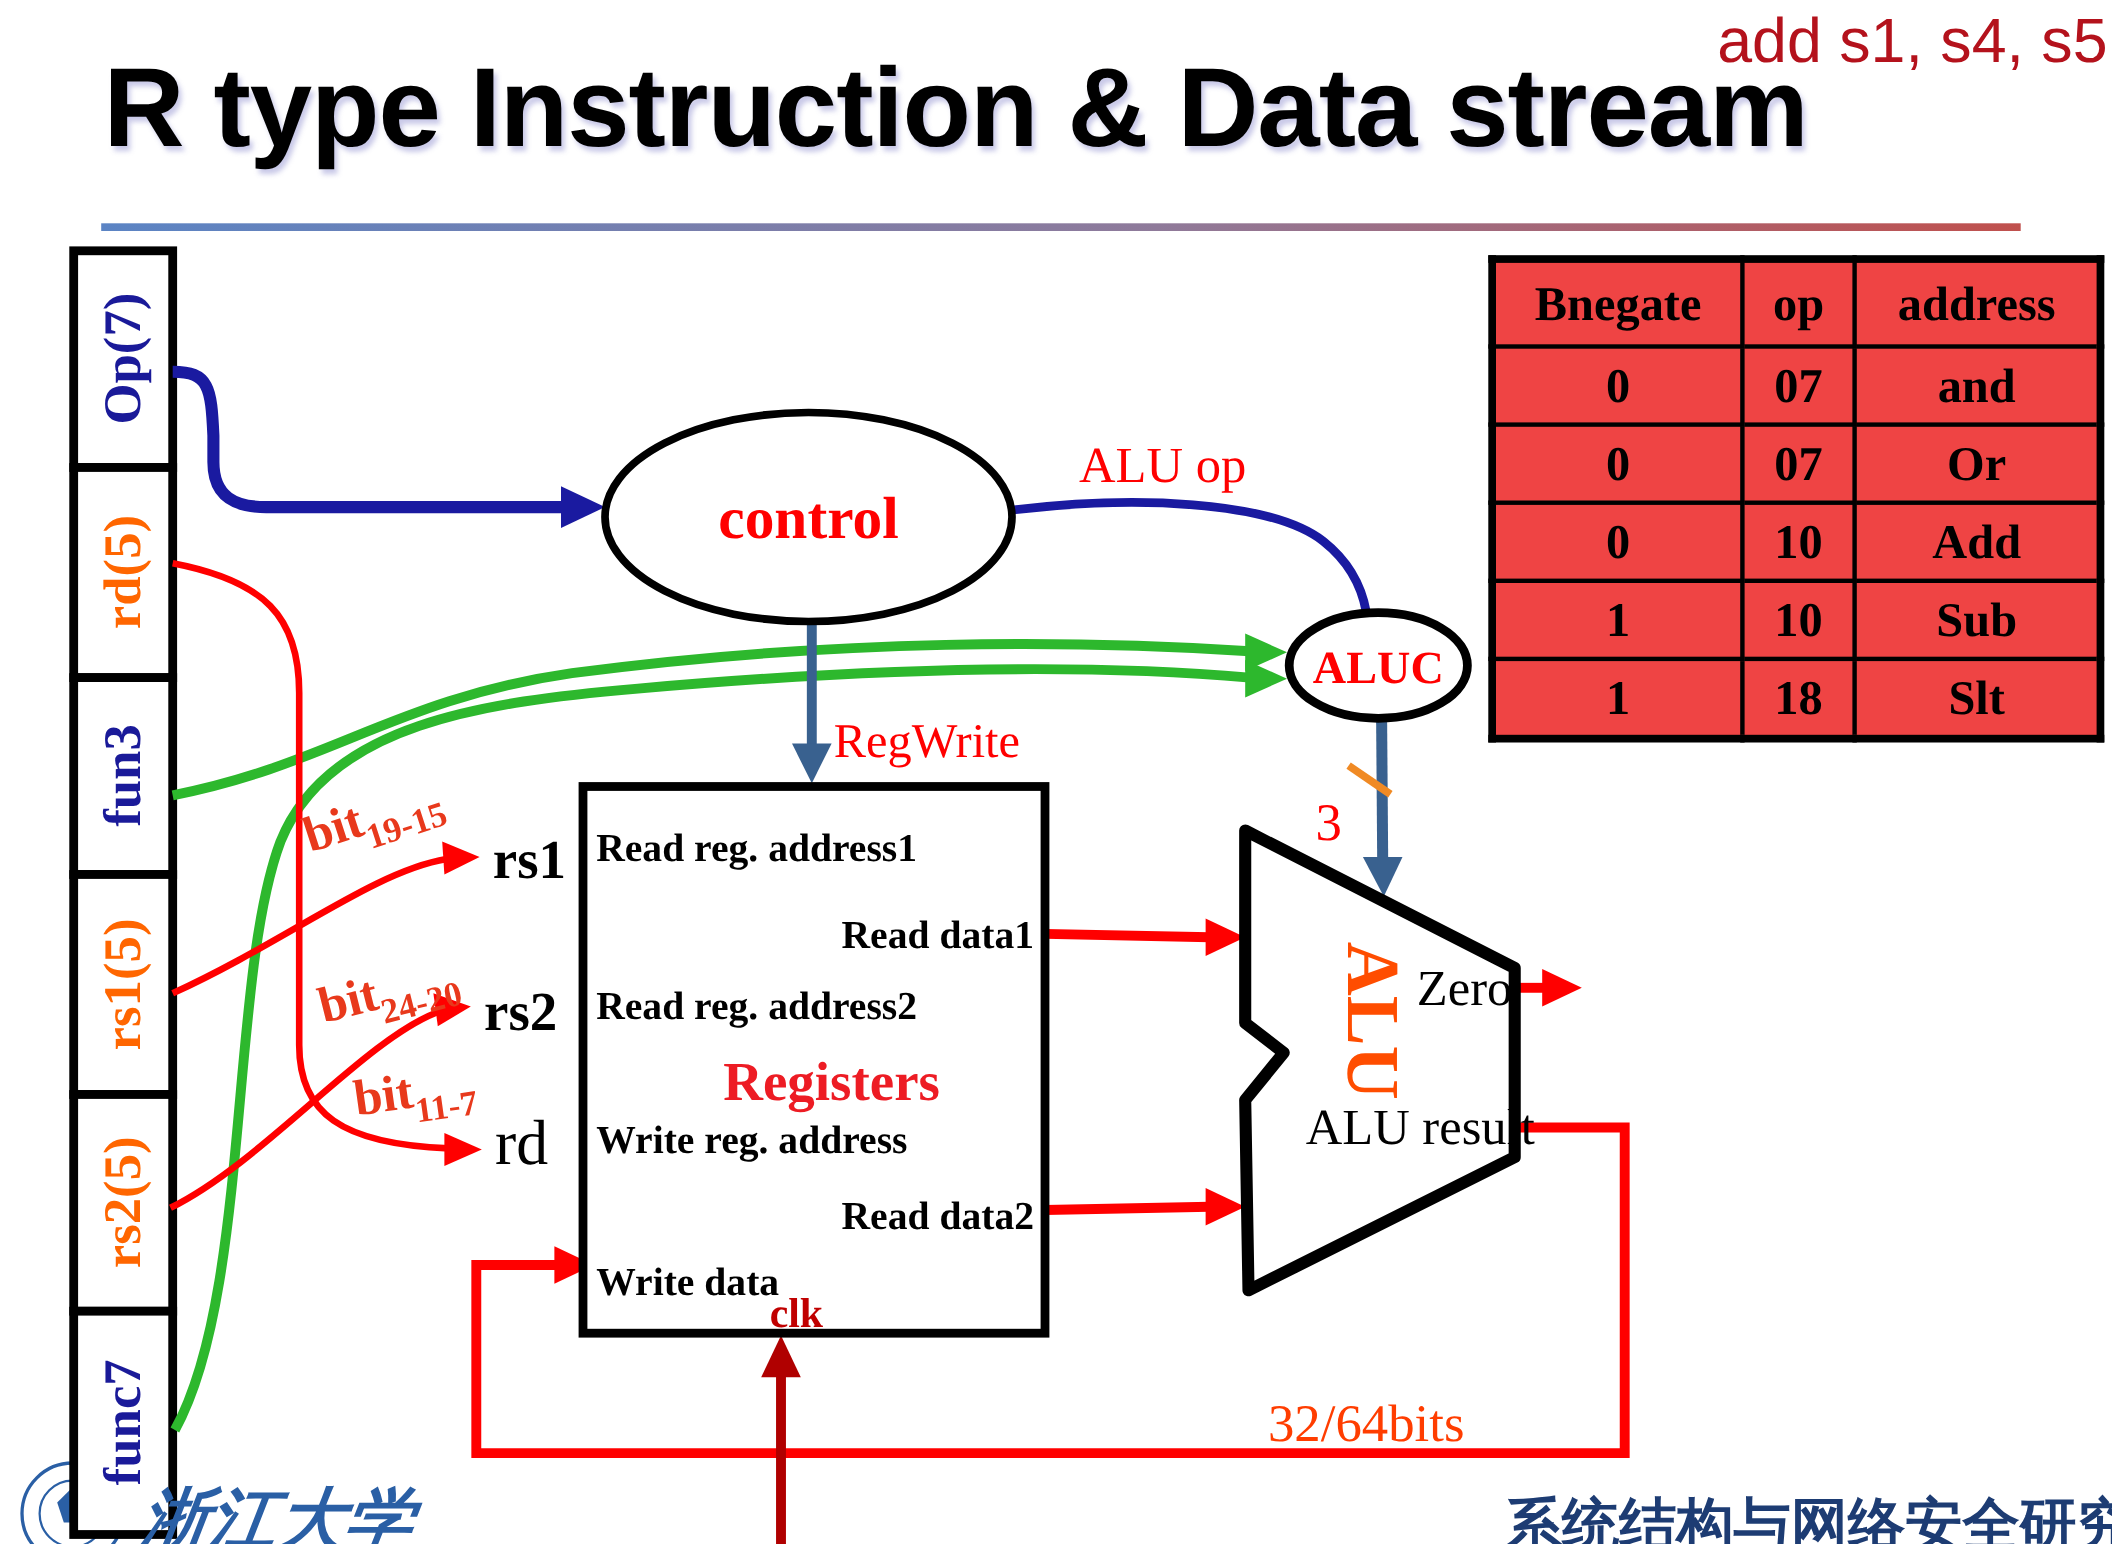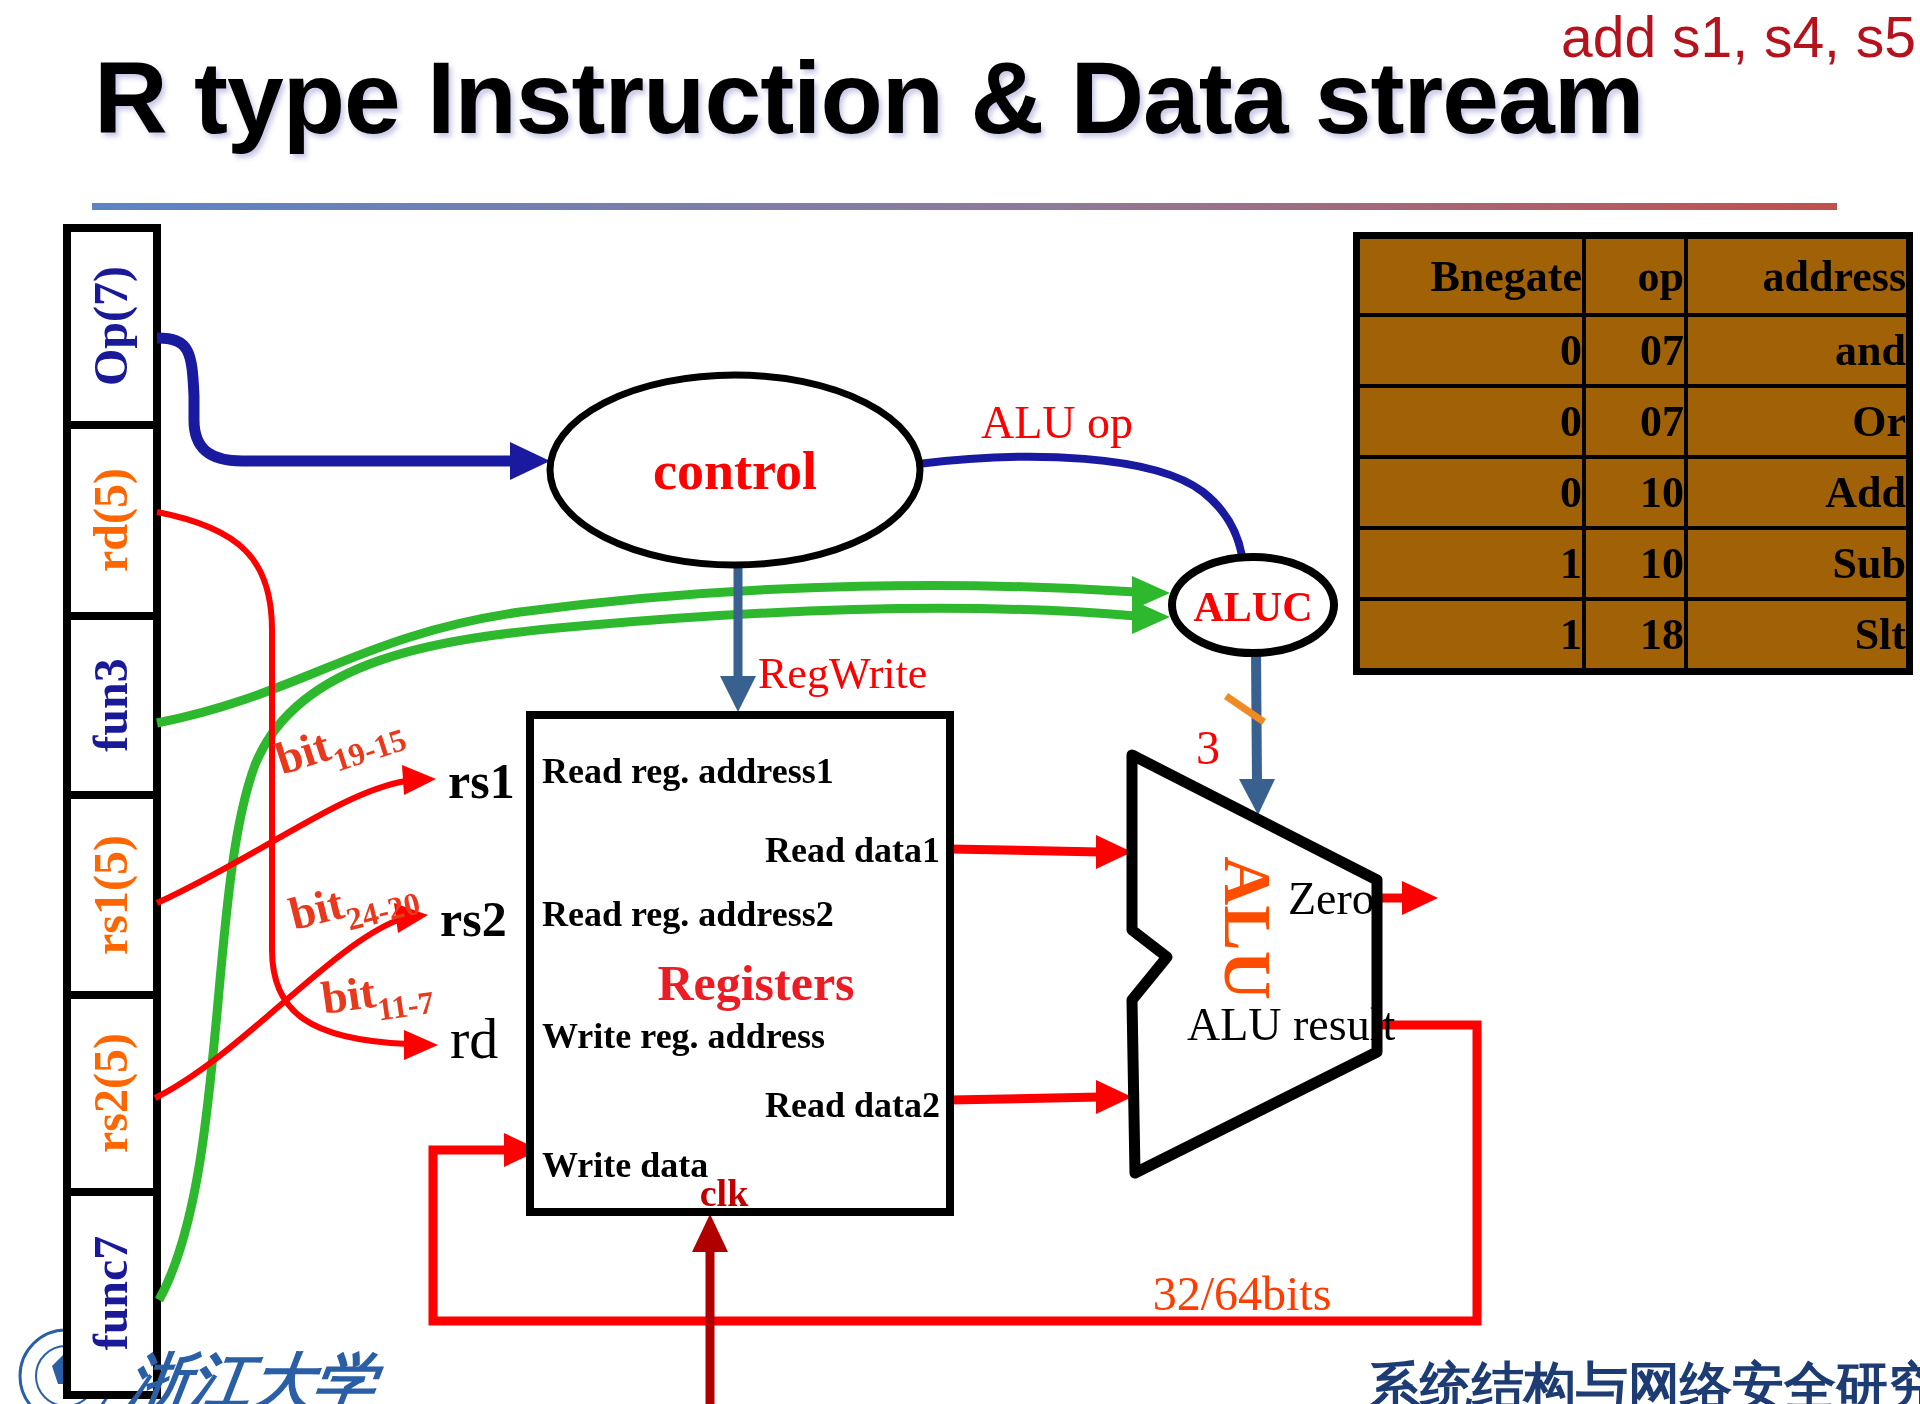--- a/index.html
+++ b/index.html
@@ -9,21 +9,21 @@
          font-weight:bold;font-size:102px;color:#000000;letter-spacing:-1px;white-space:nowrap;
          text-shadow:3px 4px 5px rgba(100,100,190,.35);}
   #add-note{position:absolute;right:4px;top:4px;font-family:"Liberation Sans","DejaVu Sans",sans-serif;
          font-weight:normal;font-size:57px;color:#b4121c;white-space:nowrap;}
   #underline{position:absolute;left:92px;top:203px;width:1745px;height:7px;
          background:linear-gradient(90deg,#5b84c4,#8f7a9a 55%,#c0504d);}
   svg{position:absolute;left:0;top:0;}
   
   #alu-table{position:absolute;left:1353px;top:232px;border-collapse:collapse;
          font-family:"Liberation Serif","DejaVu Serif",serif;font-weight:bold;font-size:44px;color:#000;}
-  #alu-table th,#alu-table td{border:4px solid #000;text-align:right;padding:0;background:#a16207;}
+  #alu-table th,#alu-table td{border:4px solid #000;text-align:center;padding:0;background:#ef4444;}
   #alu-table{border:7px solid #000;}
   #alu-table th{height:74px;}
   #alu-table td{height:67px;}
   .col-bneg{width:222px;} .col-op{width:98px;} .col-fn{width:218px;}
   #institute{position:absolute;left:1368px;top:1352px;font-size:52px;font-weight:bold;color:#1d3c73;
          font-family:"Liberation Sans","DejaVu Sans",sans-serif;white-space:nowrap;}
   #uni-name{position:absolute;left:128px;top:1340px;font-size:62px;font-weight:bold;font-style:italic;
          color:#2a5fa5;white-space:nowrap;transform:skewX(-8deg);}
   text{font-family:"Liberation Serif","DejaVu Serif",serif;}
   .sub{font-size:32px;}

